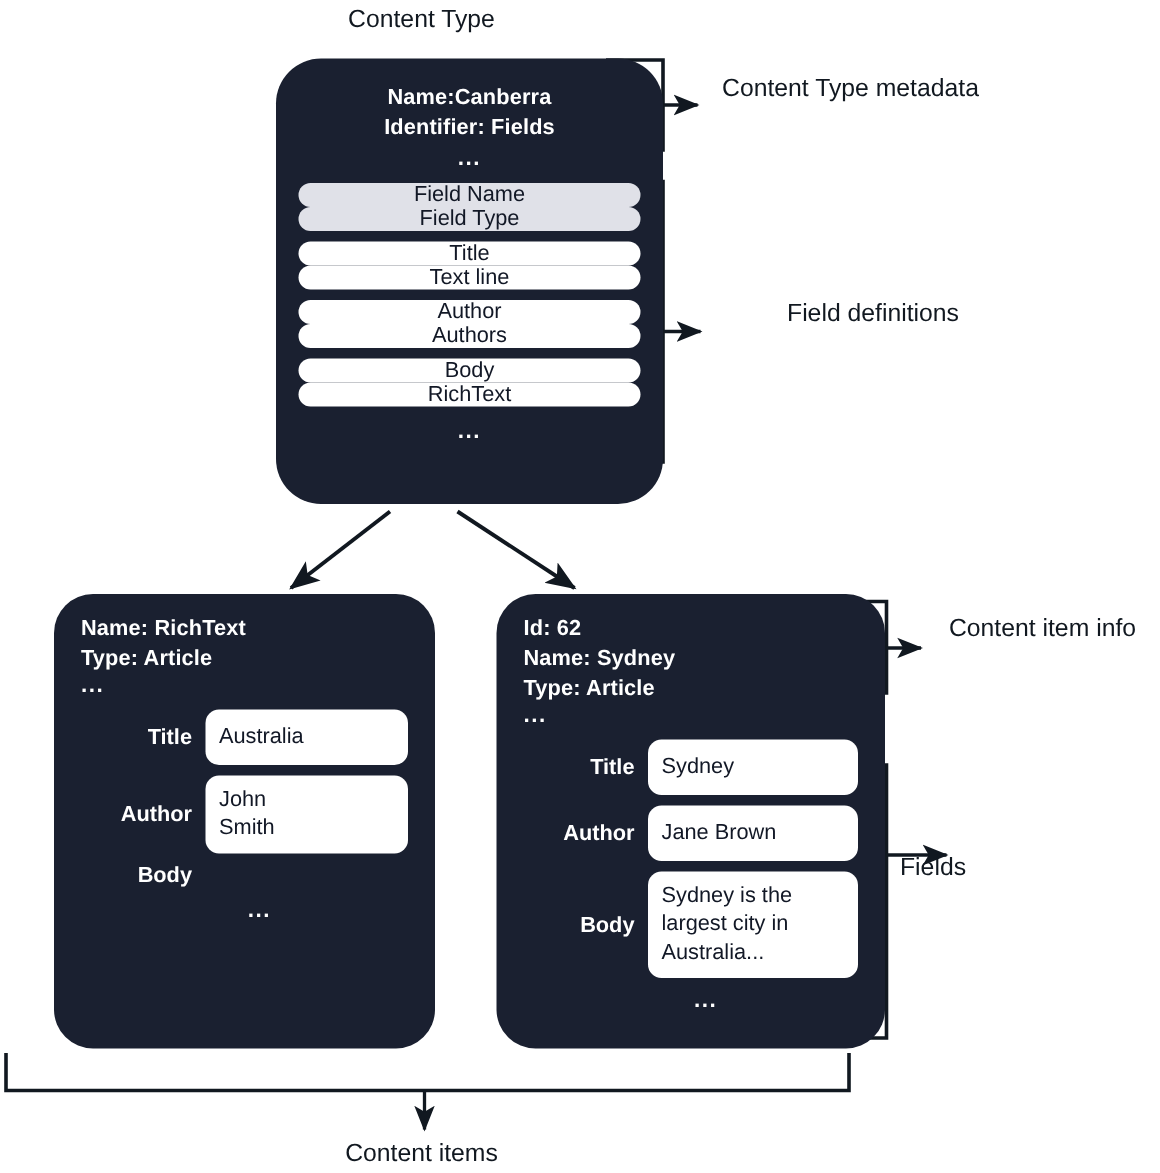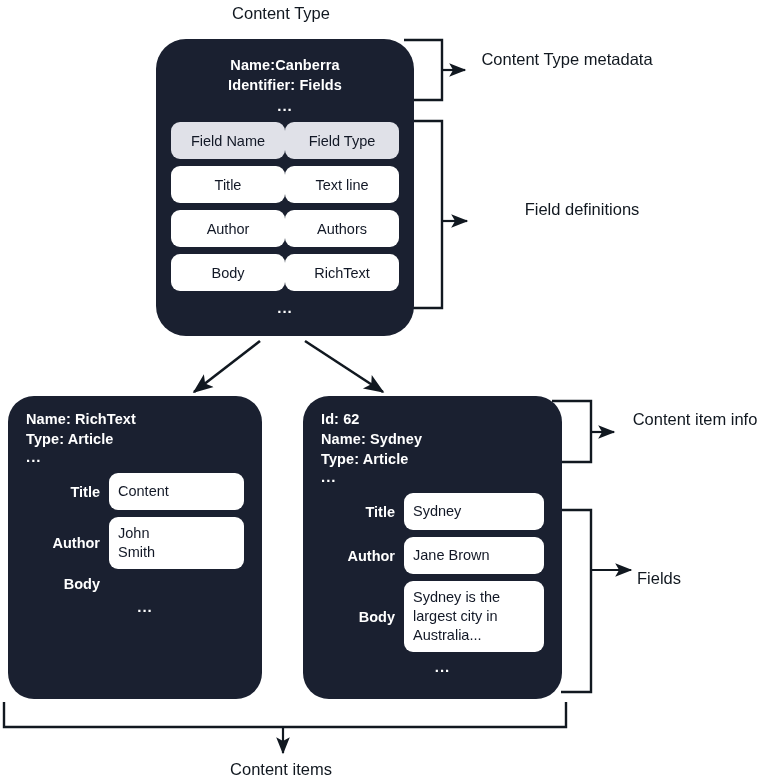--- a/index.html
+++ b/index.html
@@ -26,20 +26,21 @@
     height: 782px;
     pointer-events: none;
   }
 
   
   .card {
     position: absolute;
     background: #1a2030;
     border-radius: 26px;
     box-sizing: border-box;
+    margin-left: 28px;
   }
 
   
   #ct-card {
     left: 156px;
     top: 39px;
     width: 258px;
     height: 297px;
     border-radius: 30px;
   }
@@ -63,20 +64,21 @@
   }
   .ct-grid {
     margin: 10px auto 0 auto;
     width: 228px;
     display: flex;
     flex-direction: column;
     gap: 7px;
   }
   .ct-row {
     display: flex;
+    flex-direction: column;
   }
   .chip {
     flex: 1 1 0;
     height: 37px;
     border-radius: 9px;
     display: flex;
     align-items: center;
     justify-content: center;
     font-size: 14.5px;
     color: #121826;
@@ -163,21 +165,21 @@
     position: absolute;
     font-size: 16.5px;
     color: #111820;
     line-height: 23px;
     text-align: center;
   }
   #caption-content-type { left: 181px; top: 2px;  width: 200px; }
   #caption-ct-metadata  { left: 477px; top: 48px; width: 180px; }
   #caption-field-defs   { left: 502px; top: 198px; width: 160px; }
   #caption-item-info    { left: 620px; top: 408px; width: 150px; }
-  #caption-fields       { left: 637px; top: 567px; width: 120px; text-align: left; }
+  #caption-fields       { left: 600px; top: 567px; width: 120px; text-align: left; }
   #caption-content-items{ left: 181px; top: 758px; width: 200px; }
 </style>
 </head>
 <body>
 
 <div id="canvas">
 
   <svg class="svg-layer" viewBox="0 0 773 782" xmlns="http://www.w3.org/2000/svg">
     <defs>
       <marker id="arrow" markerWidth="9" markerHeight="9" refX="7.2" refY="3.4" orient="auto" markerUnits="strokeWidth">
@@ -253,21 +255,21 @@
 
   <div class="card" id="item-card-0">
     <div class="item-head">
       <div>Name: RichText</div>
       <div>Type: Article</div>
       <div class="dots">...</div>
     </div>
     <div class="item-fields">
       <div class="field-row">
         <div class="field-label">Title</div>
-        <div class="field-value">Content</div>
+        <div class="field-value">Australia</div>
       </div>
       <div class="field-row">
         <div class="field-label">Author</div>
         <div class="field-value">John
 Smith</div>
       </div>
       <div class="field-row">
         <div class="field-label">Body</div>
       </div>
     </div>

